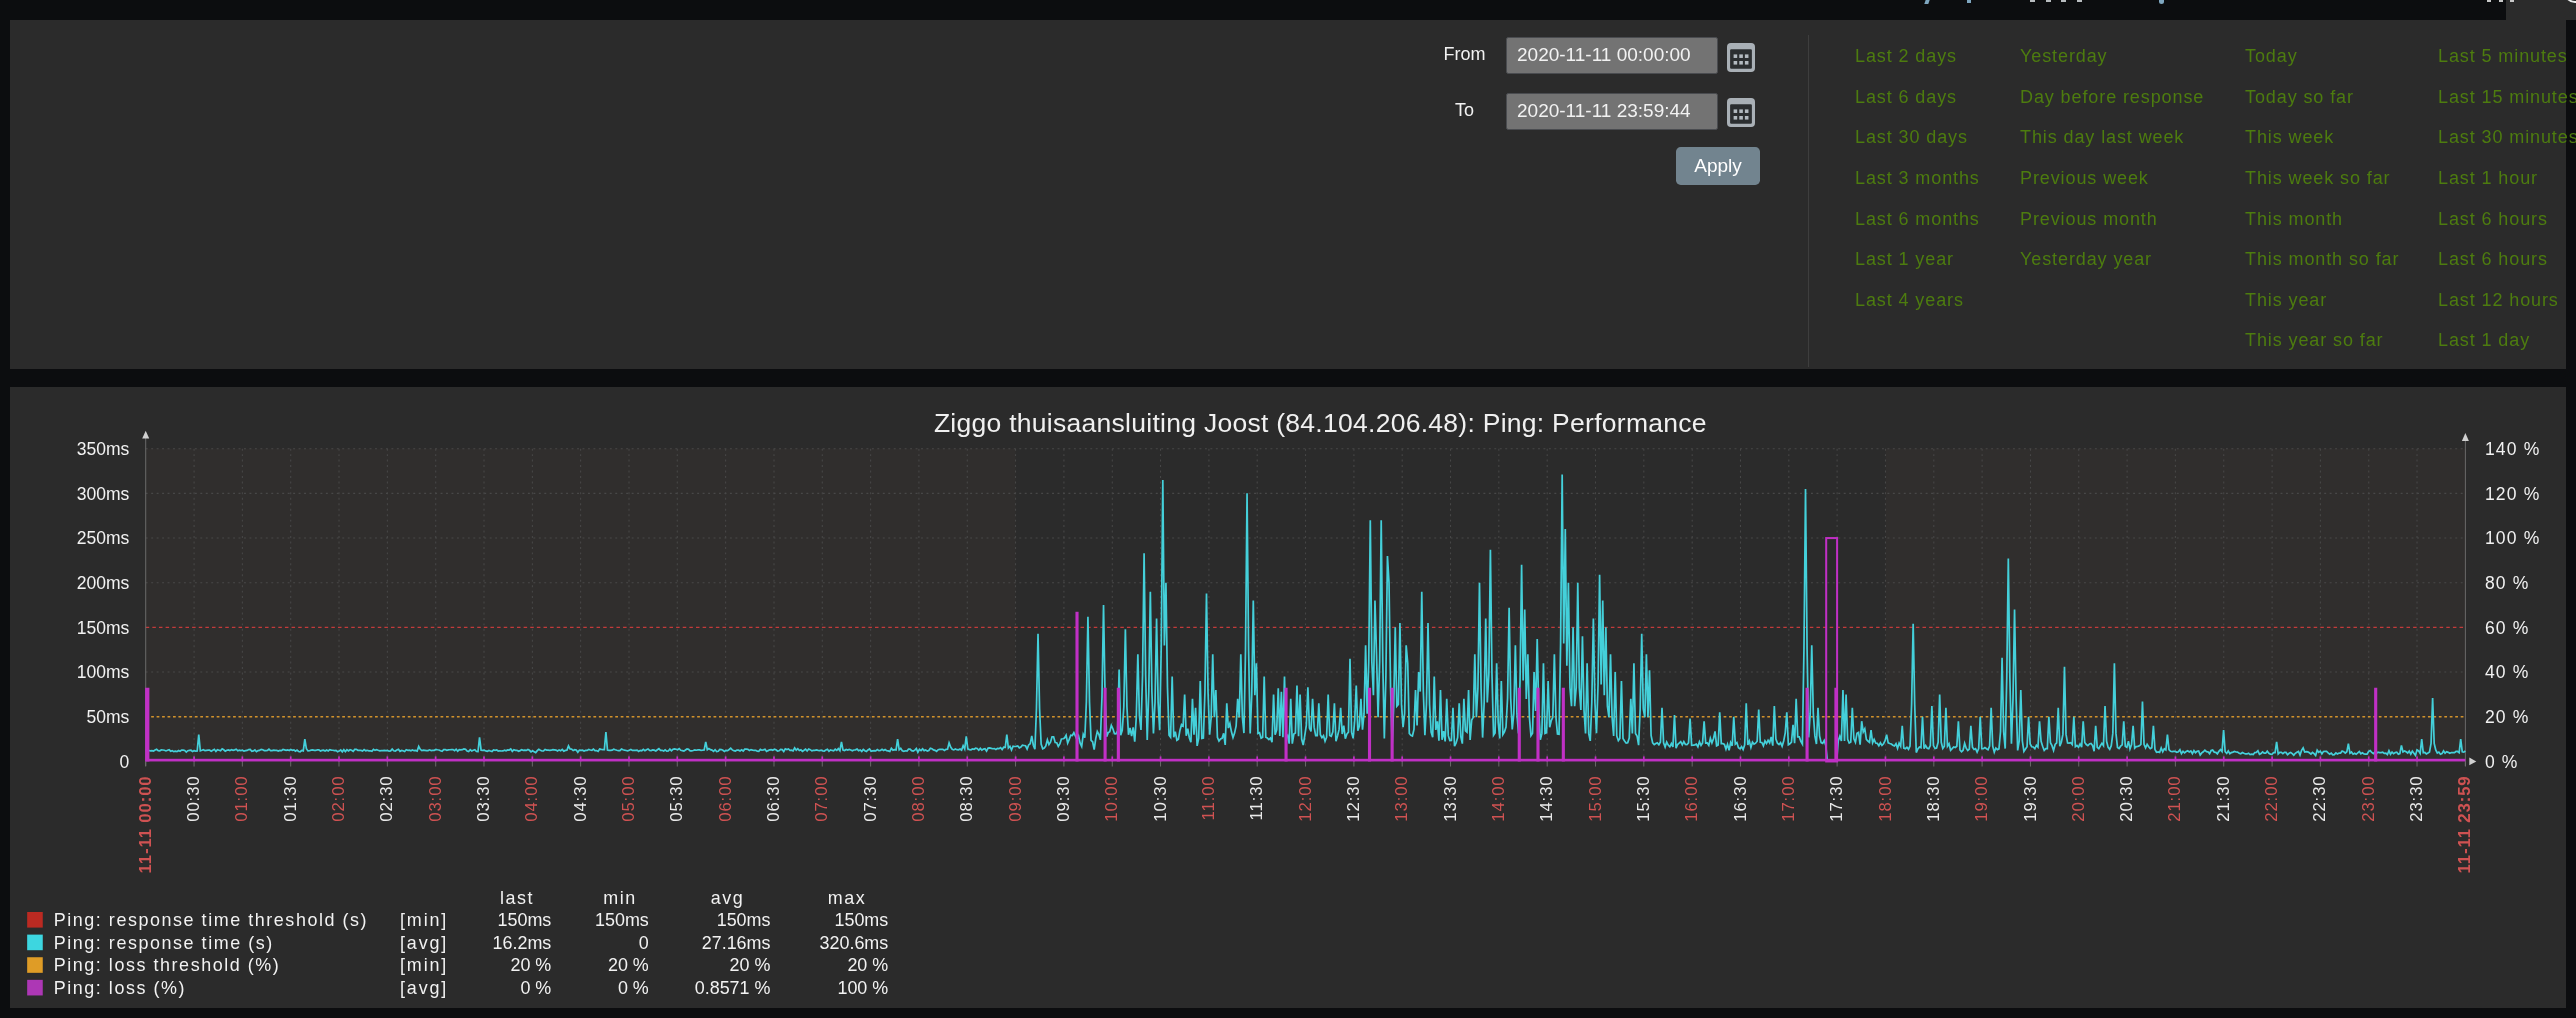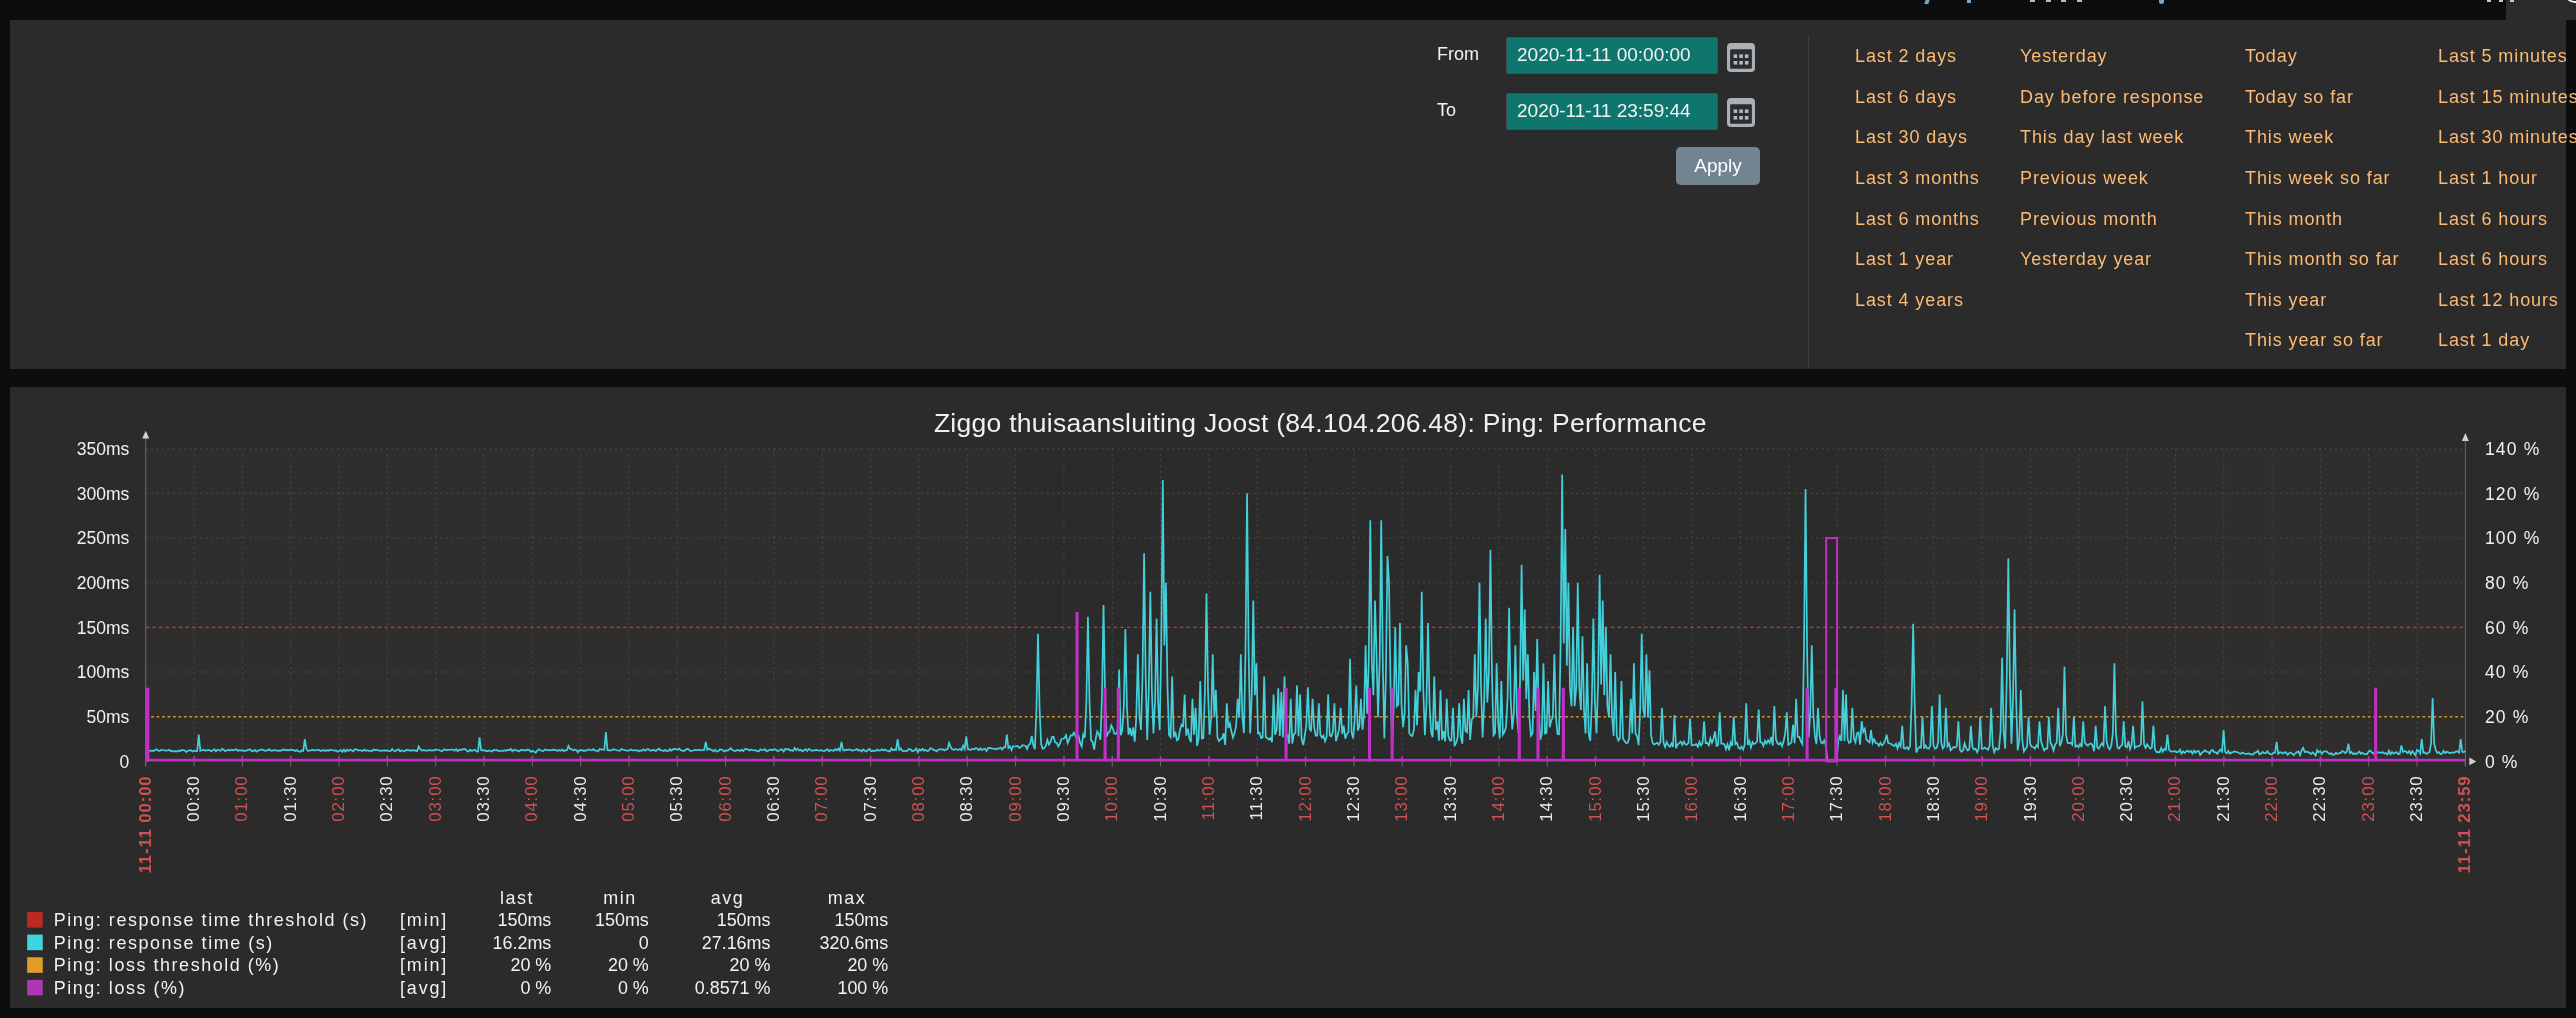--- a/index.html
+++ b/index.html
@@ -2,31 +2,31 @@
 <html style="font-size:12.5px"><head><meta charset="utf-8"><style>
 * { margin:0; padding:0; box-sizing:border-box; }
 html,body { width:2576px; height:1019px; background:#0c0d0f; overflow:hidden;
   font-family:"Liberation Sans", sans-serif; }
 #page { position:relative; width:2576px; height:1019px; }
 .panel { position:absolute; left:10px; width:2556px; background:#2b2b2b; }
 #fpanel { top:19.5px; height:349px; }
 #cpanel { top:387px; height:621px; }
 #tabsel { position:absolute; left:2506px; top:0; width:70px; height:19.5px; background:#2b2b2b; }
 .m { position:absolute; }
-.lbl { position:absolute; color:#f2f2f2; font-size:18px; text-align:left; width:55px; }
-.inp { position:absolute; left:1506px; width:212px; height:37px; background:#0f766e;
+.lbl { position:absolute; color:#f2f2f2; font-size:18px; text-align:center; width:55px; }
+.inp { position:absolute; left:1506px; width:212px; height:37px; background:#737373;
   border:1.6px solid #4a4c50; border-radius:2.3px; color:#f2f2f2; font-size:19px;
   line-height:34px; padding-left:10px; white-space:nowrap; }
 .calbtn { position:absolute; left:1727px; width:28px; height:29px; background:#a9b0b6;
   border-radius:3.9px; }
 #apply { position:absolute; left:1676px; top:147px; width:84px; height:38px;
   background:#72848f; border-radius:4.7px; color:#fff; font-size:19px; text-align:center;
   line-height:38px; }
 #vdiv { position:absolute; left:1808px; top:35px; width:0.8px; height:332px; background:#3e3e3e; }
-.lnk { position:absolute; color:#fdba74; font-size:18px; line-height:22px; white-space:nowrap; letter-spacing:0.9px; }
+.lnk { position:absolute; color:#4d7c0f; font-size:18px; line-height:22px; white-space:nowrap; letter-spacing:0.9px; }
 </style></head><body>
 <div id="page">
   <div class="panel" id="fpanel"></div>
   <div class="panel" id="cpanel"></div>
   <div id="tabsel"></div>
   <div class="m" style="left:1925px;top:0;width:3.9px;height:3.9px;background:#7fa7c0;transform:skewX(-20deg)"></div>
   <div class="m" style="left:1967px;top:0;width:3.9px;height:3.1px;background:#7fa7c0"></div>
   <div class="m" style="left:2030px;top:0;width:4.7px;height:2.3px;background:#b9bdc0"></div>
   <div class="m" style="left:2046px;top:0;width:4.7px;height:2.3px;background:#b9bdc0"></div>
   <div class="m" style="left:2061px;top:0;width:4.7px;height:2.3px;background:#b9bdc0"></div>

